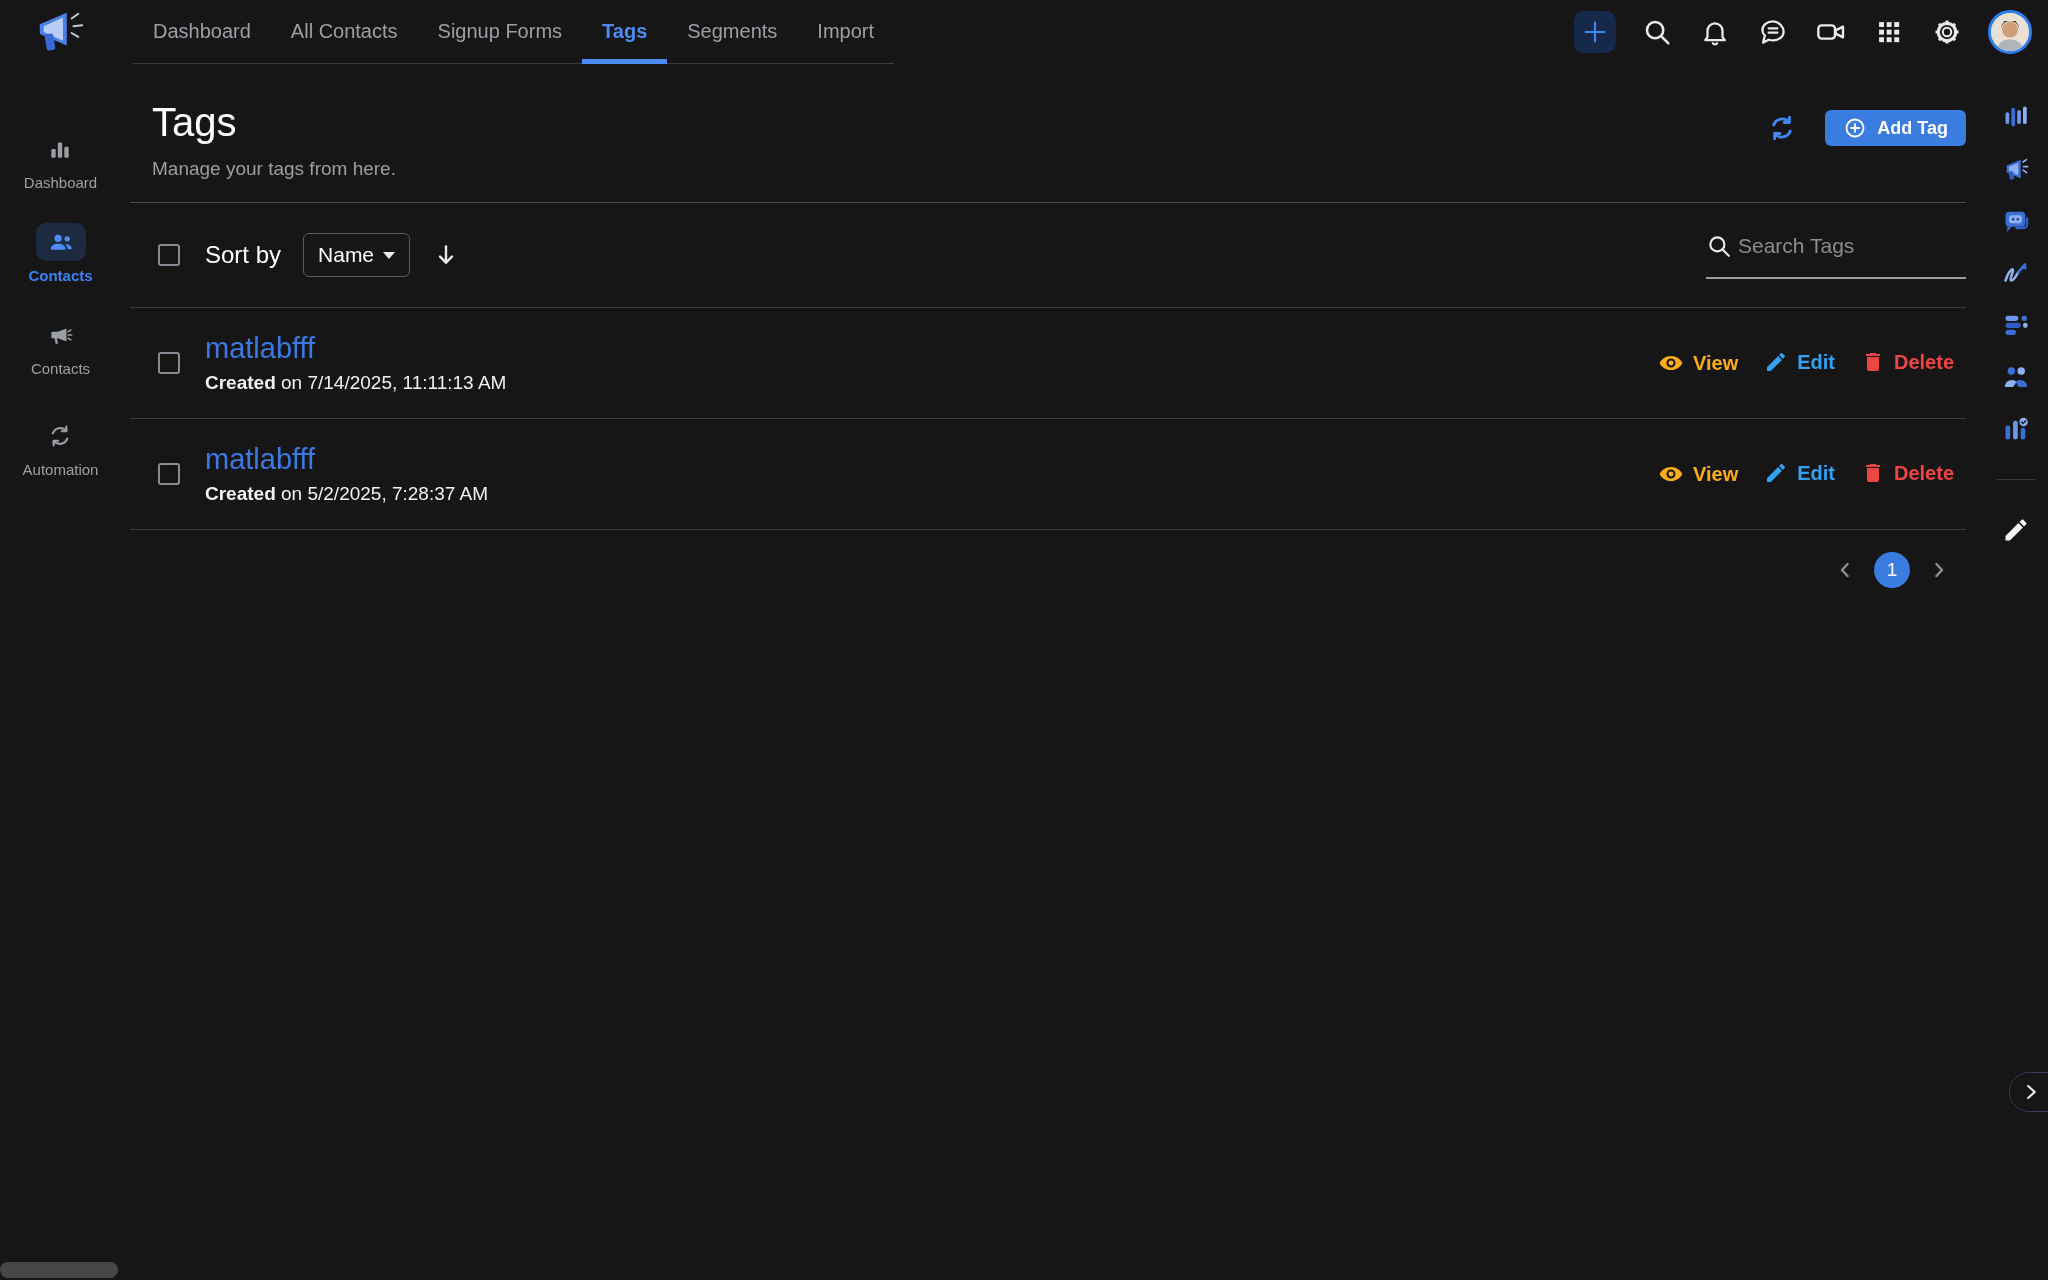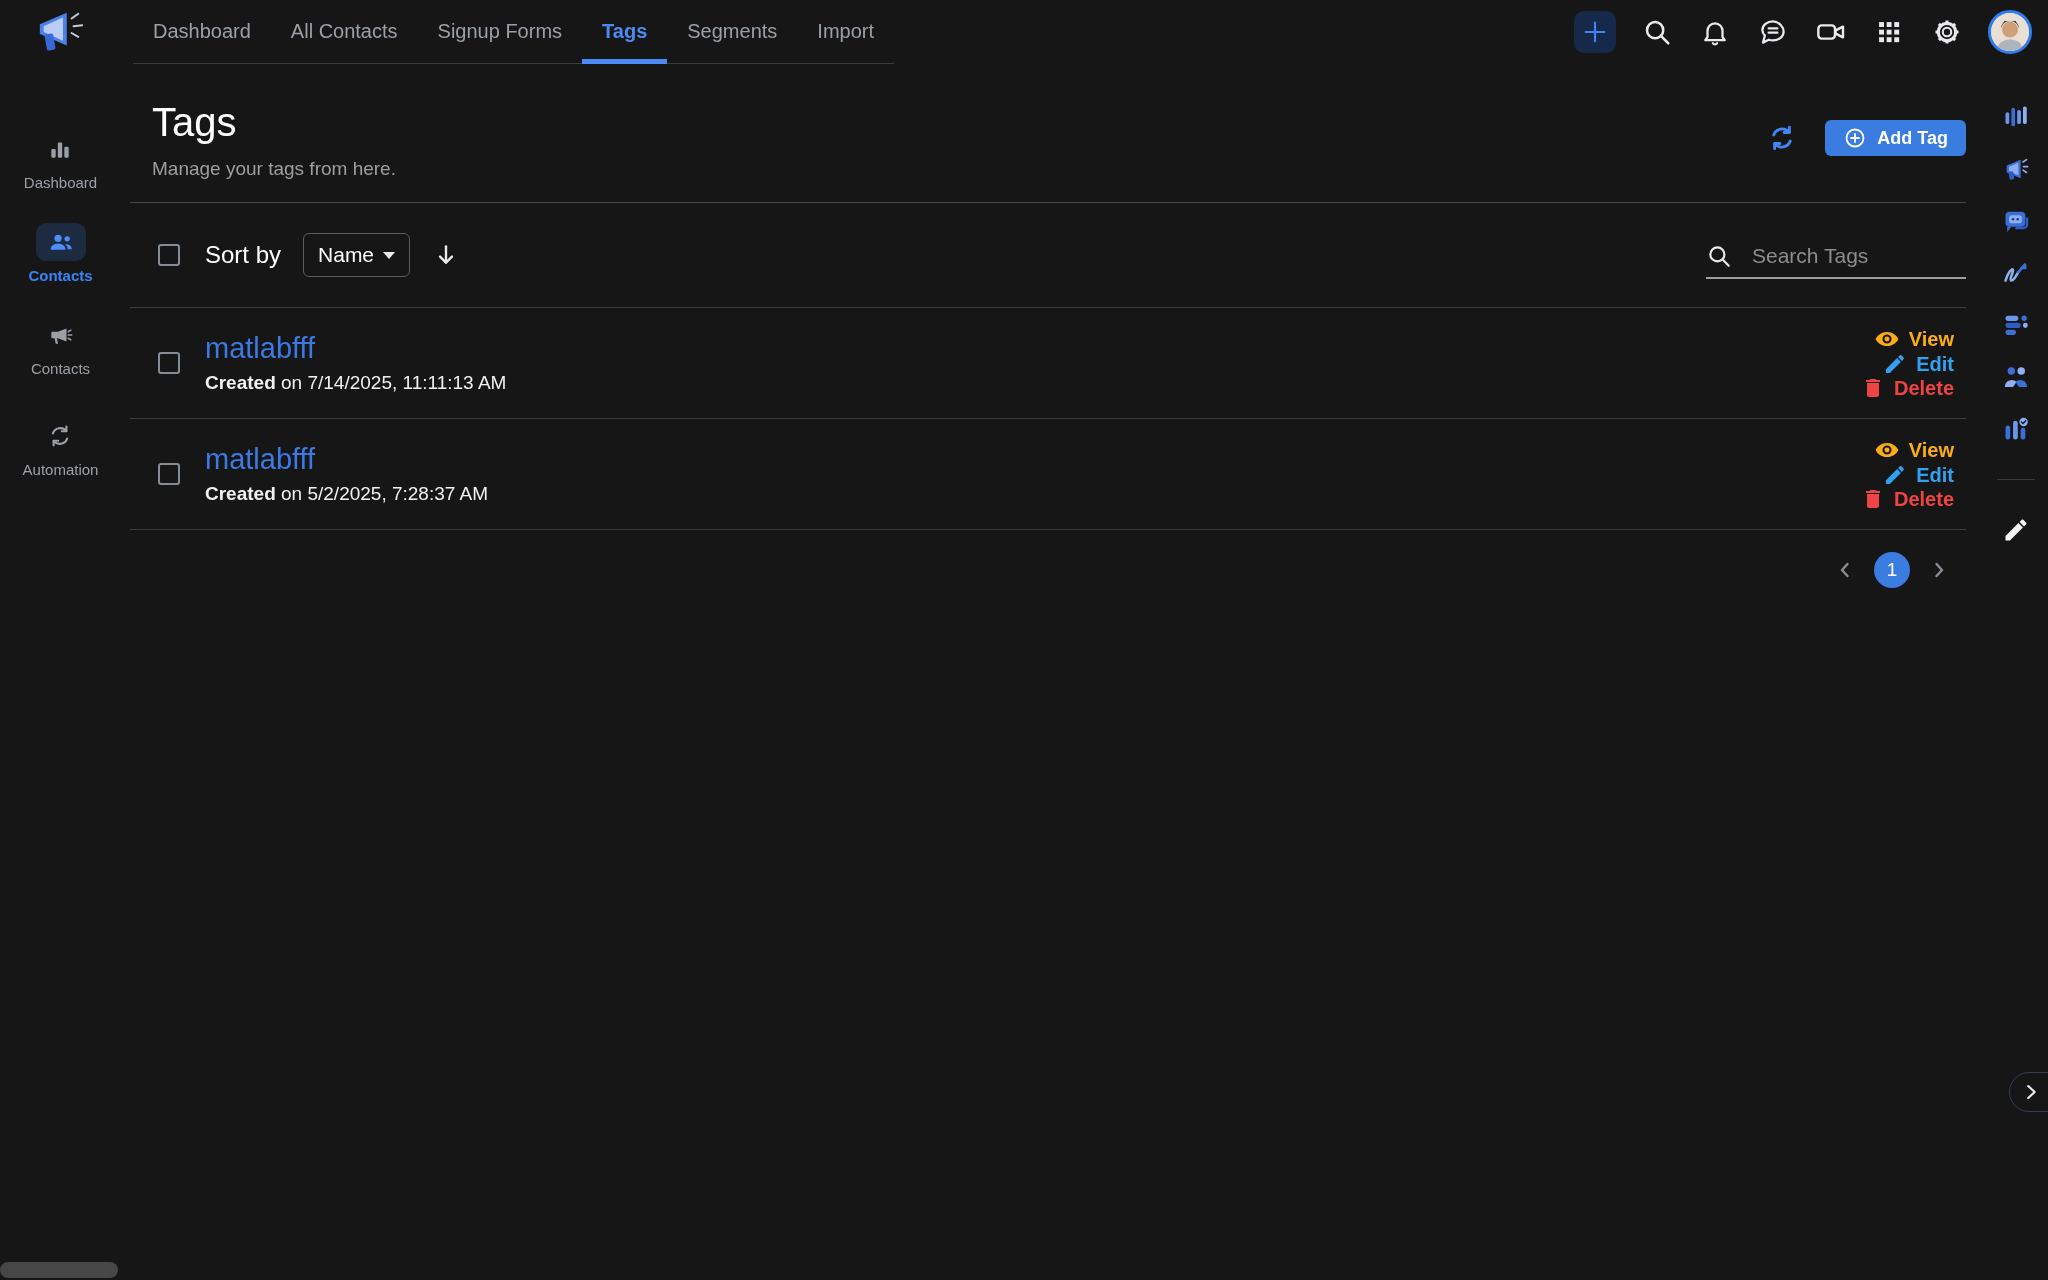--- a/index.html
+++ b/index.html
@@ -39,41 +39,41 @@
   .rr-icon { width:28px; height:28px; cursor:pointer; }
   .rr-divider { width:38px; height:1px; background:#3a3a3a; margin-top:12px; }
   .rr-pencil { margin-top:12px; }
   .expand-pill { position:absolute; left:2009px; top:1072px; width:58px; height:40px; border:1px solid #323e58; border-radius:20px; display:flex; align-items:center; padding-left:10px; cursor:pointer; }
 
   
   .content { position:absolute; left:130px; top:64px; width:1836px; }
   .page-head { position:relative; height:139px; border-bottom:1px solid #484848; }
   .page-title { position:absolute; left:22px; top:36px; font-size:40px; font-weight:500; color:#fff; }
   .page-subtitle { position:absolute; left:22px; top:94px; font-size:19px; color:#9e9e9e; }
-  .head-actions { position:absolute; right:0; top:56px; display:flex; align-items:center; gap:26px; }
+  .head-actions { position:absolute; right:0; top:46px; display:flex; align-items:center; gap:26px; }
   .refresh-btn { width:34px; height:34px; display:flex; align-items:center; justify-content:center; cursor:pointer; }
   .add-tag-btn { height:36px; padding:0 18px; border-radius:6px; background:#3b7ce0; color:#fff; font-size:18px; font-weight:bold; display:flex; align-items:center; gap:10px; border:none; cursor:pointer; font-family:"Liberation Sans", sans-serif; }
 
   .sort-row { height:105px; border-bottom:1px solid #3c3c3c; display:flex; align-items:center; padding-left:28px; position:relative; }
   .checkbox { width:22px; height:22px; border:2px solid #858c94; border-radius:3px; flex:0 0 auto; cursor:pointer; }
   .sort-label { margin-left:25px; font-size:24px; font-weight:500; color:#fff; }
   .sort-select { margin-left:22px; width:107px; height:44px; border:1px solid #5c5c5c; border-radius:6px; display:flex; align-items:center; justify-content:space-between; padding:0 14px; cursor:pointer; }
   .sort-select-value { font-size:21px; font-weight:500; color:#fff; }
   .caret-down { width:0; height:0; border-left:6px solid transparent; border-right:6px solid transparent; border-top:7px solid #e8eaed; }
   .sort-dir { margin-left:23px; width:26px; height:26px; cursor:pointer; }
-  .search-box { position:absolute; right:0; bottom:28px; width:260px; display:flex; align-items:center; gap:20px; border-bottom:2px solid #9c9c9c; padding-bottom:8px; }
+  .search-box { position:absolute; right:0; bottom:28px; width:260px; display:flex; align-items:center; gap:6px; border-bottom:2px solid #9c9c9c; padding-bottom:18px; }
   .search-input { flex:1; background:transparent; border:none; outline:none; color:#fff; font-size:21px; font-family:"Liberation Sans", sans-serif; }
   .search-input::placeholder { color:#8d8d8d; }
 
   .tag-row { height:111px; border-bottom:1px solid #3c3c3c; display:flex; align-items:center; padding-left:28px; }
   .tag-info { margin-left:25px; display:flex; flex-direction:column; }
   .tag-name { font-size:29px; color:#3b79e3; text-decoration:none; cursor:pointer; }
   .tag-created { margin-top:7px; font-size:19px; color:#f1f1f1; }
   .tag-created b { font-weight:bold; }
-  .row-actions { margin-left:auto; display:flex; align-items:flex-end; padding-right:12px;flex-direction:column; }
+  .row-actions { margin-left:auto; display:flex; align-items:flex-start; gap:26px; padding-right:12px; }
   .action { display:flex; align-items:center; gap:9px; font-size:20px; font-weight:bold; cursor:pointer; }
   .action.view { color:#fbad18; }
   .action.edit { color:#33a1f2; }
   .action.delete { color:#ef4444; }
 
   .pagination { display:flex; justify-content:flex-end; align-items:center; gap:16px; margin-top:22px; padding-right:14px; }
   .page-chevron { width:26px; height:26px; display:flex; align-items:center; justify-content:center; cursor:pointer; }
   .page-num { width:36px; height:36px; border-radius:50%; background:#3b7ce0; color:#fff; font-size:19px; display:flex; align-items:center; justify-content:center; cursor:pointer; }
 
   .h-scrollbar { position:absolute; left:0; bottom:2px; width:118px; height:16px; background:#474747; border-radius:8px; cursor:pointer; }

